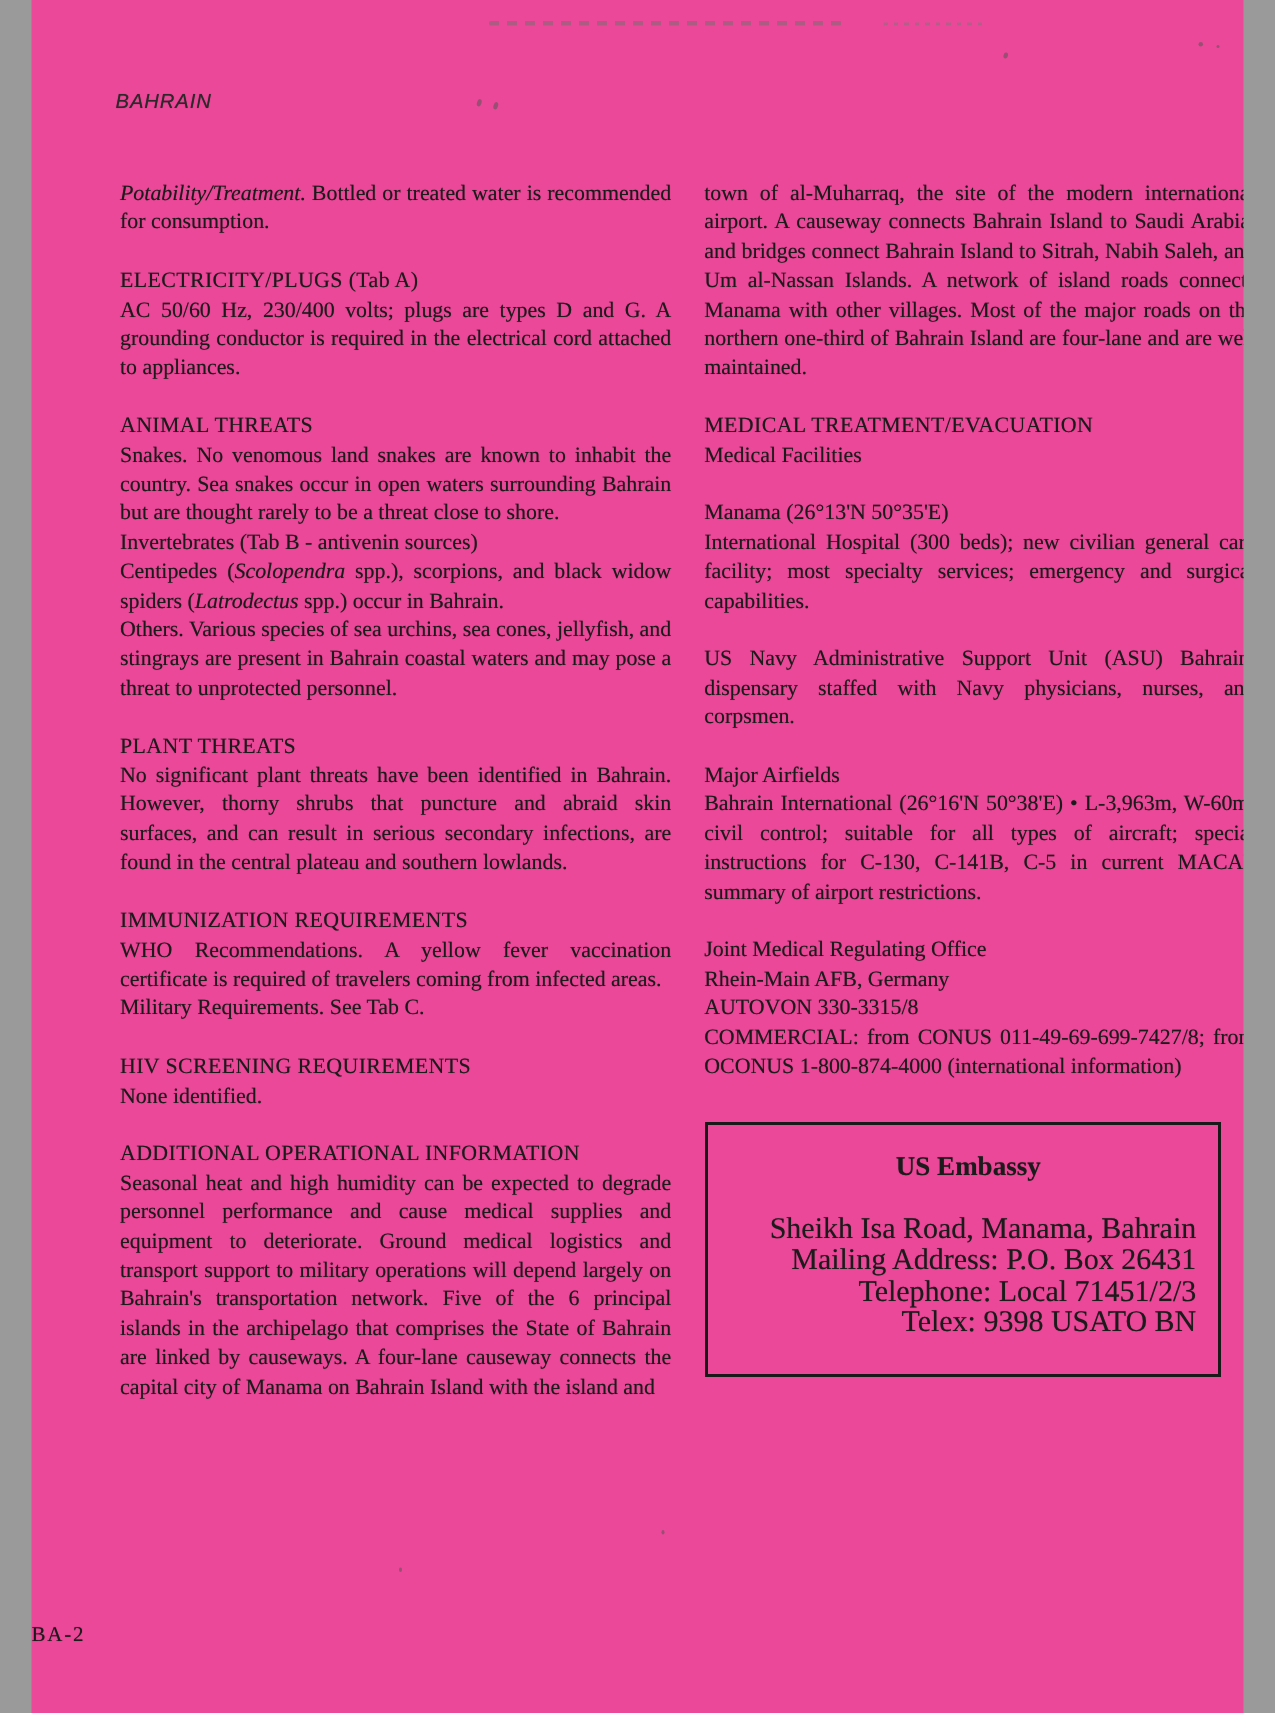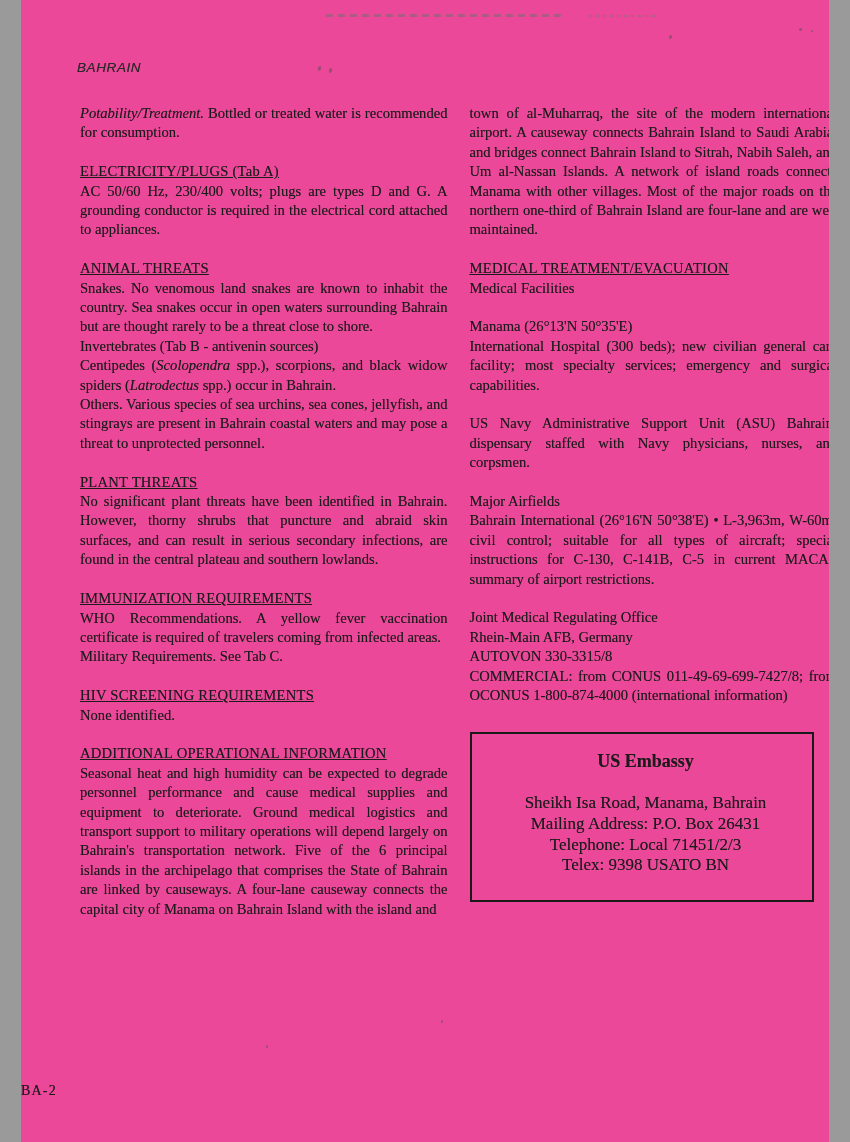--- a/index.html
+++ b/index.html
@@ -11,44 +11,44 @@
   .page * { box-sizing:border-box; }
 
   .header-title {
     position:absolute; left:56px; top:60px;
     font-family:"Liberation Sans", sans-serif; font-style:italic;
     font-size:13.5px; letter-spacing:0.6px; color:#2a2a2a;
     text-shadow:0 0 0.6px rgba(20,20,20,.55);
   }
 
   .columns {
-    position:absolute; left:59px; top:104px; width:757px;
+    position:absolute; left:59px; top:120px; width:757px;
     display:flex; gap:22px;
   }
   .col {
     width:368px; font-size:14.6px; line-height:19.4px;
     text-align:justify; text-shadow:0 0 0.55px rgba(20,20,20,.5);
   }
   .blk { margin:0; }
-  .blk.heading { margin-top:19.4px; letter-spacing:0.25px;text-decoration:underline; }
+  .blk.heading { margin-top:19.4px; letter-spacing:0.25px; }
   .blk.iheading { }
   .blk.space { margin-top:19.4px; }
   .blk i { font-style:italic; }
 
   .embassy-box {
     margin-top:26px; width:344px; min-height:156px;
     border:2px solid #191919; padding:14px 14px 24px 22px;
     background:transparent;
   }
   .embassy-title {
     text-align:center; font-weight:bold; font-size:18px;
     margin:4px 0 22px 0; text-shadow:0 0 0.55px rgba(20,20,20,.5);
   }
   .embassy-line {
-    font-size:17px; line-height:20.8px; text-align:center;
+    font-size:20px; line-height:20.8px; text-align:right;
     text-shadow:0 0 0.55px rgba(20,20,20,.5);
   }
 
   .page-number {
     position:absolute; left:0; right:0; top:1083px; text-align:left;
     font-size:14px; letter-spacing:1.2px;
     text-shadow:0 0 0.6px rgba(20,20,20,.6);
   }
 
   

